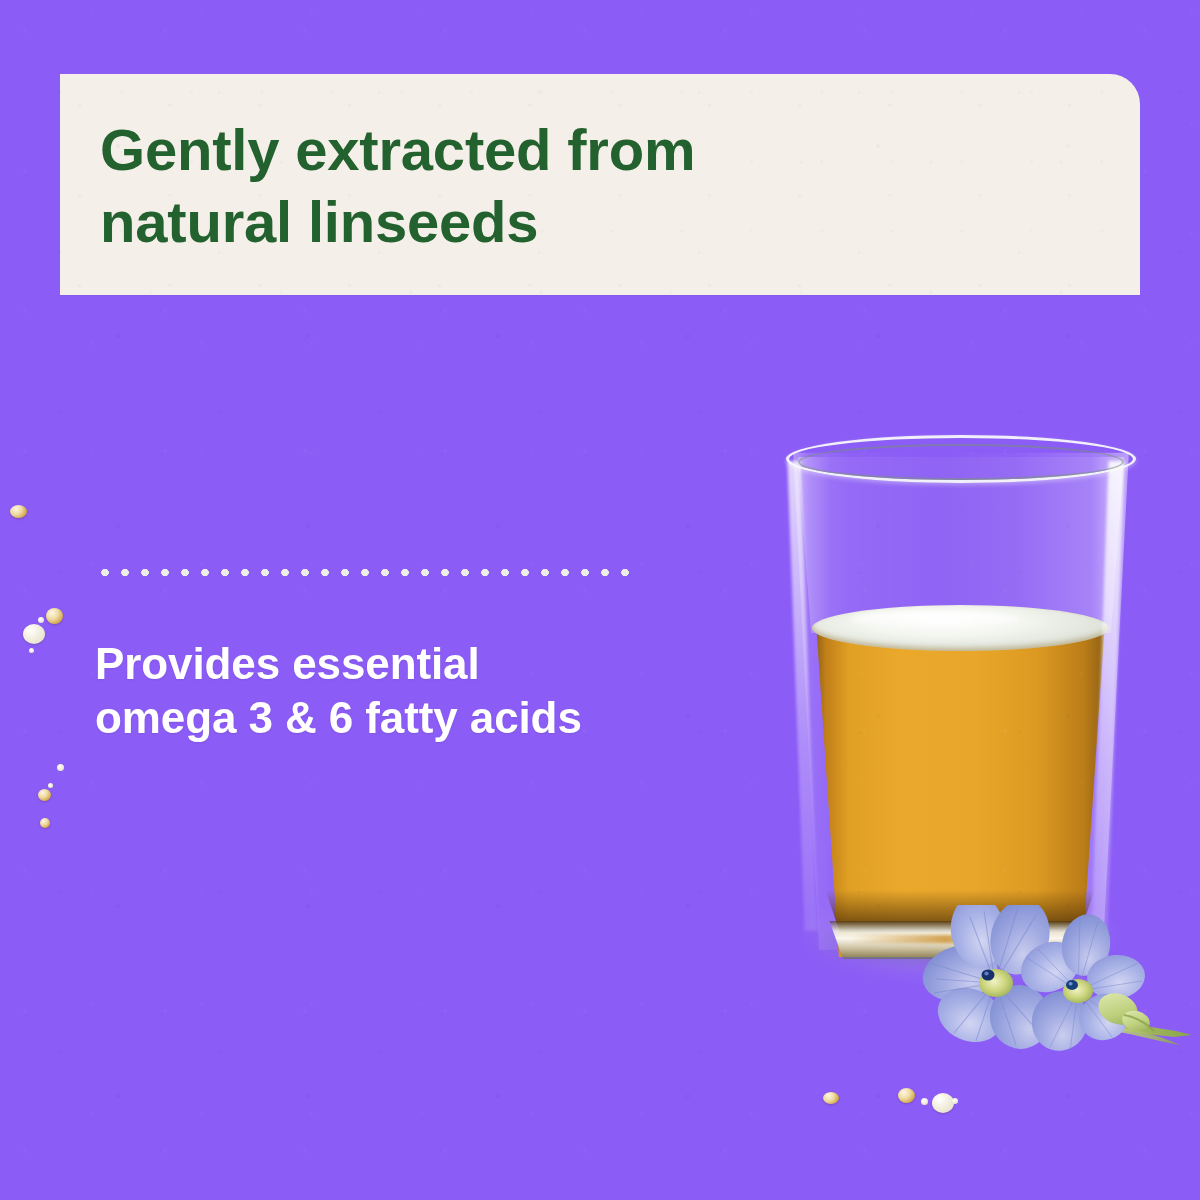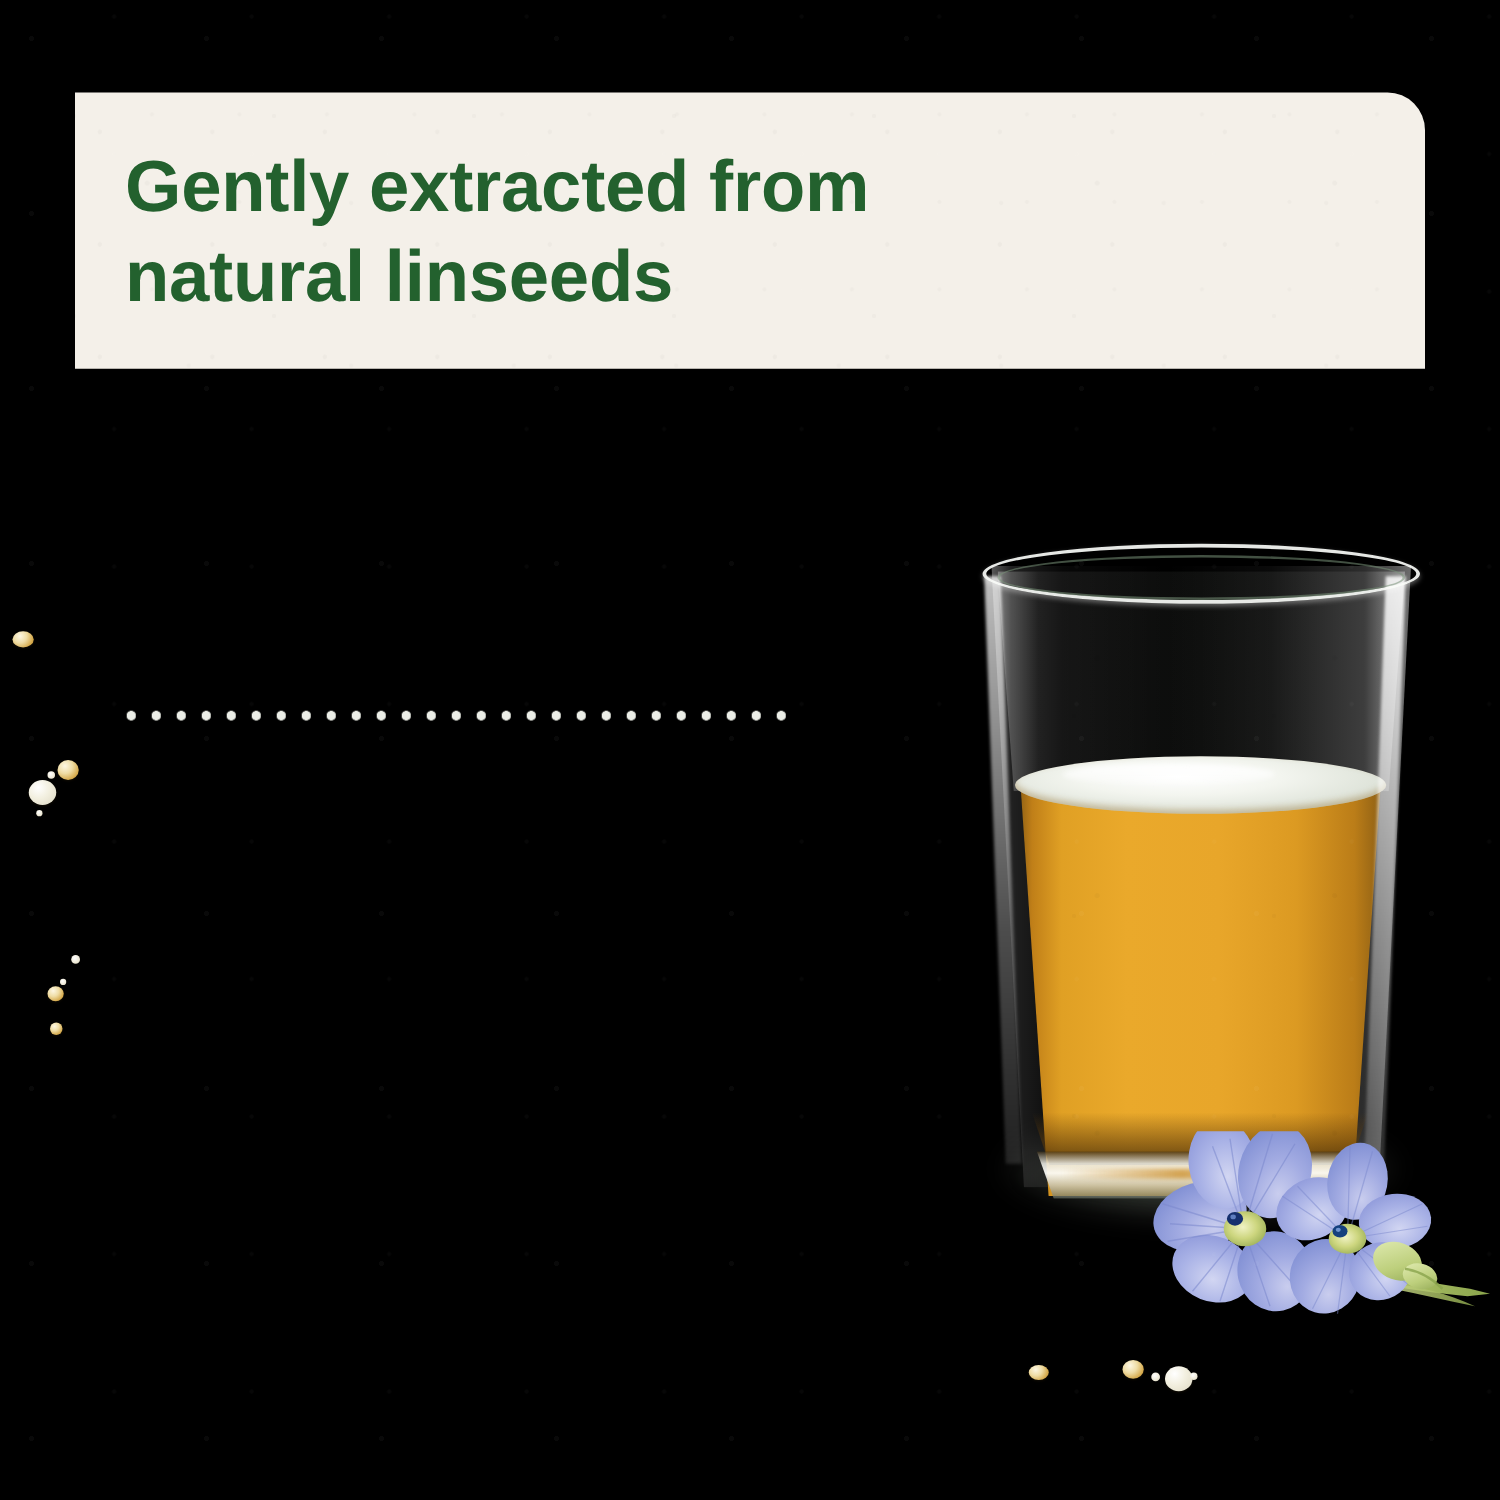--- a/index.html
+++ b/index.html
@@ -10,21 +10,21 @@
     width: 1200px;
     height: 1200px;
     font-family: "Liberation Sans", sans-serif;
     overflow: hidden;
   }
 
   #poster {
     position: relative;
     width: 1200px;
     height: 1200px;
-    background: #000000;
+    background: #8b5cf6;
     overflow: hidden;
     text-decoration: underline;
   }
 
   
   #poster::after {
     content: "";
     position: absolute;
     inset: 0;
     pointer-events: none;
@@ -322,20 +322,22 @@
 <div id="poster">
 
   <div class="headline-card">
     <div class="headline-text">Gently extracted from
 natural linseeds</div>
   </div>
 
 
   <div class="dotted-divider"></div>
 
+  <div class="claim" id="claim-two">Provides essential
+omega 3  &amp; 6 fatty acids</div>
 
   <div class="glass-wrap">
     <div class="glass-glow"></div>
     <div class="glass-shadow"></div>
 
     <div class="glass-body"></div>
     <div class="glass-empty"></div>
 
     <div class="oil"></div>
     <div class="oil-bottom-dark"></div>

